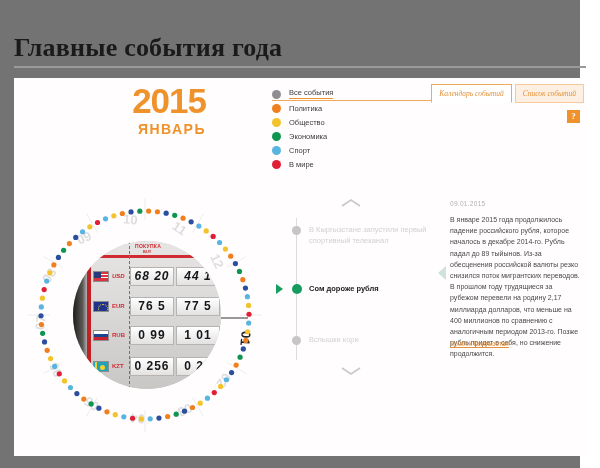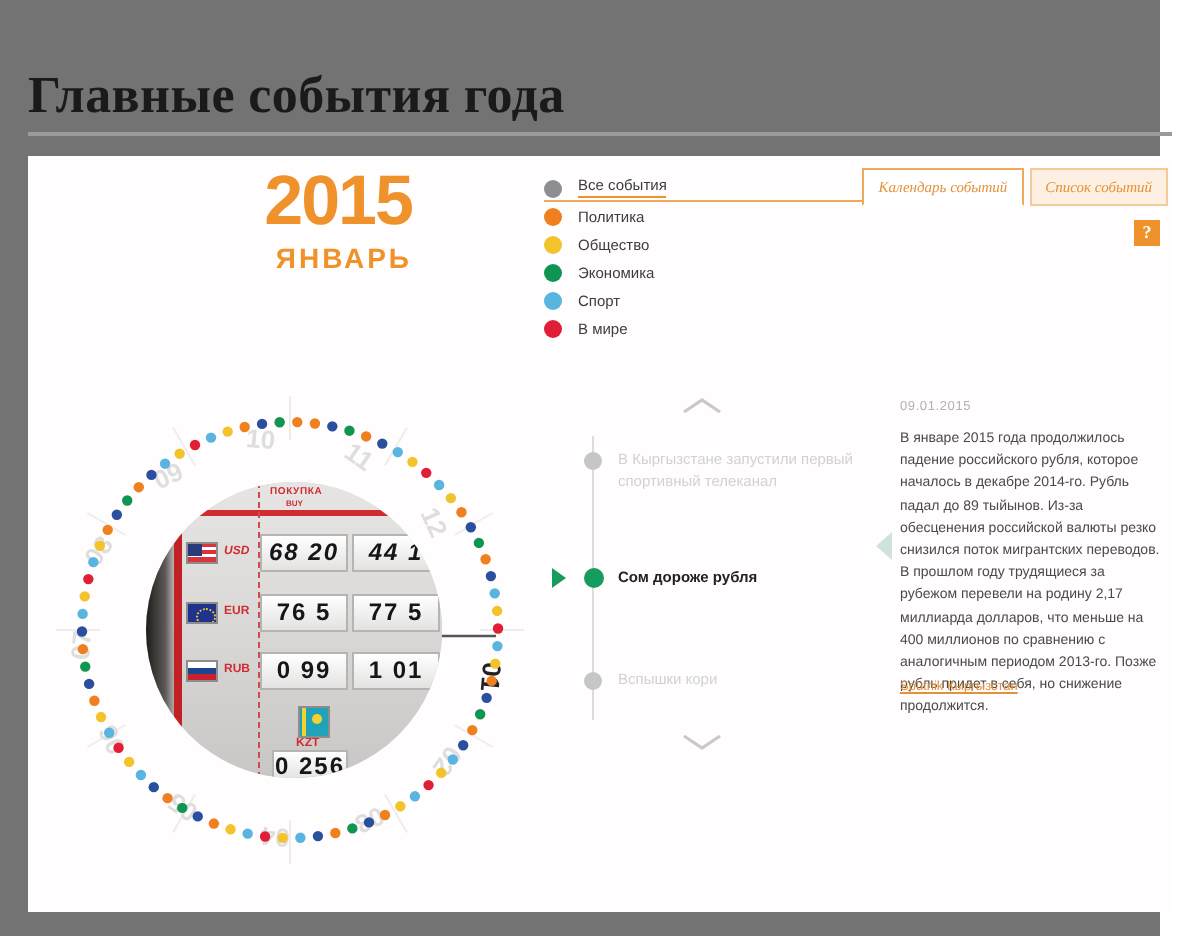--- a/index.html
+++ b/index.html
@@ -495,21 +495,21 @@
             <span class="cur-code">EUR</span>
             <span class="cur-val">76 5</span>
             <span class="cur-val">77 5</span>
           </div>
           <div class="cur-row" style="top:70px;margin-top:11px;">
             <span class="cur-flag flag-rub"></span>
             <span class="cur-code">RUB</span>
             <span class="cur-val">0  99</span>
             <span class="cur-val">1 01</span>
           </div>
-          <div class="cur-row" style="top:112px;flex-direction:column;">
+          <div class="cur-row" style="top:112px;">
             <span class="cur-flag flag-kzt"></span>
             <span class="cur-code">KZT</span>
             <span class="cur-val">0 256</span>
             <span class="cur-val">0 26</span>
           </div>
         </div>
       </div>
     </div>
 
     <div class="timeline">

